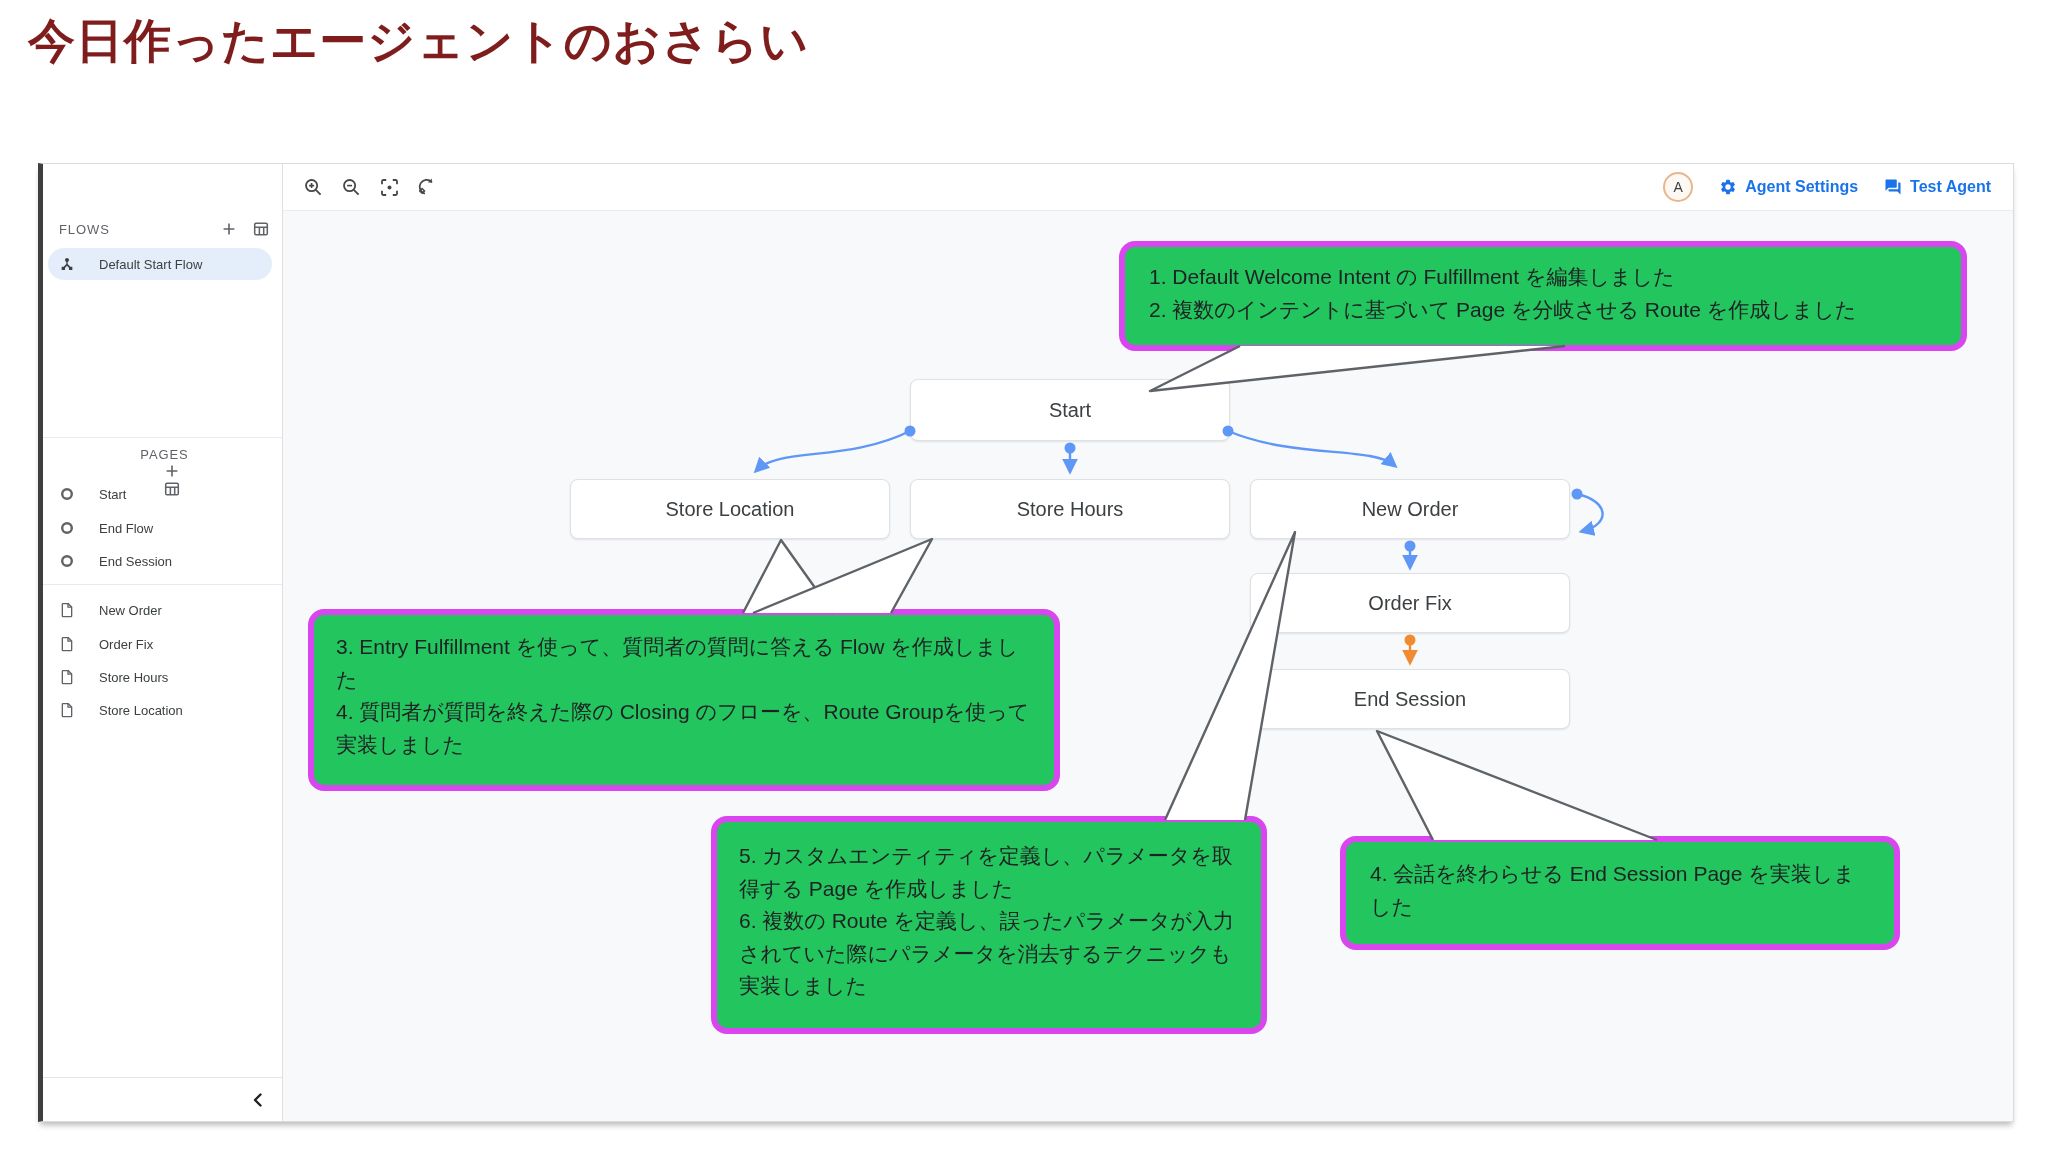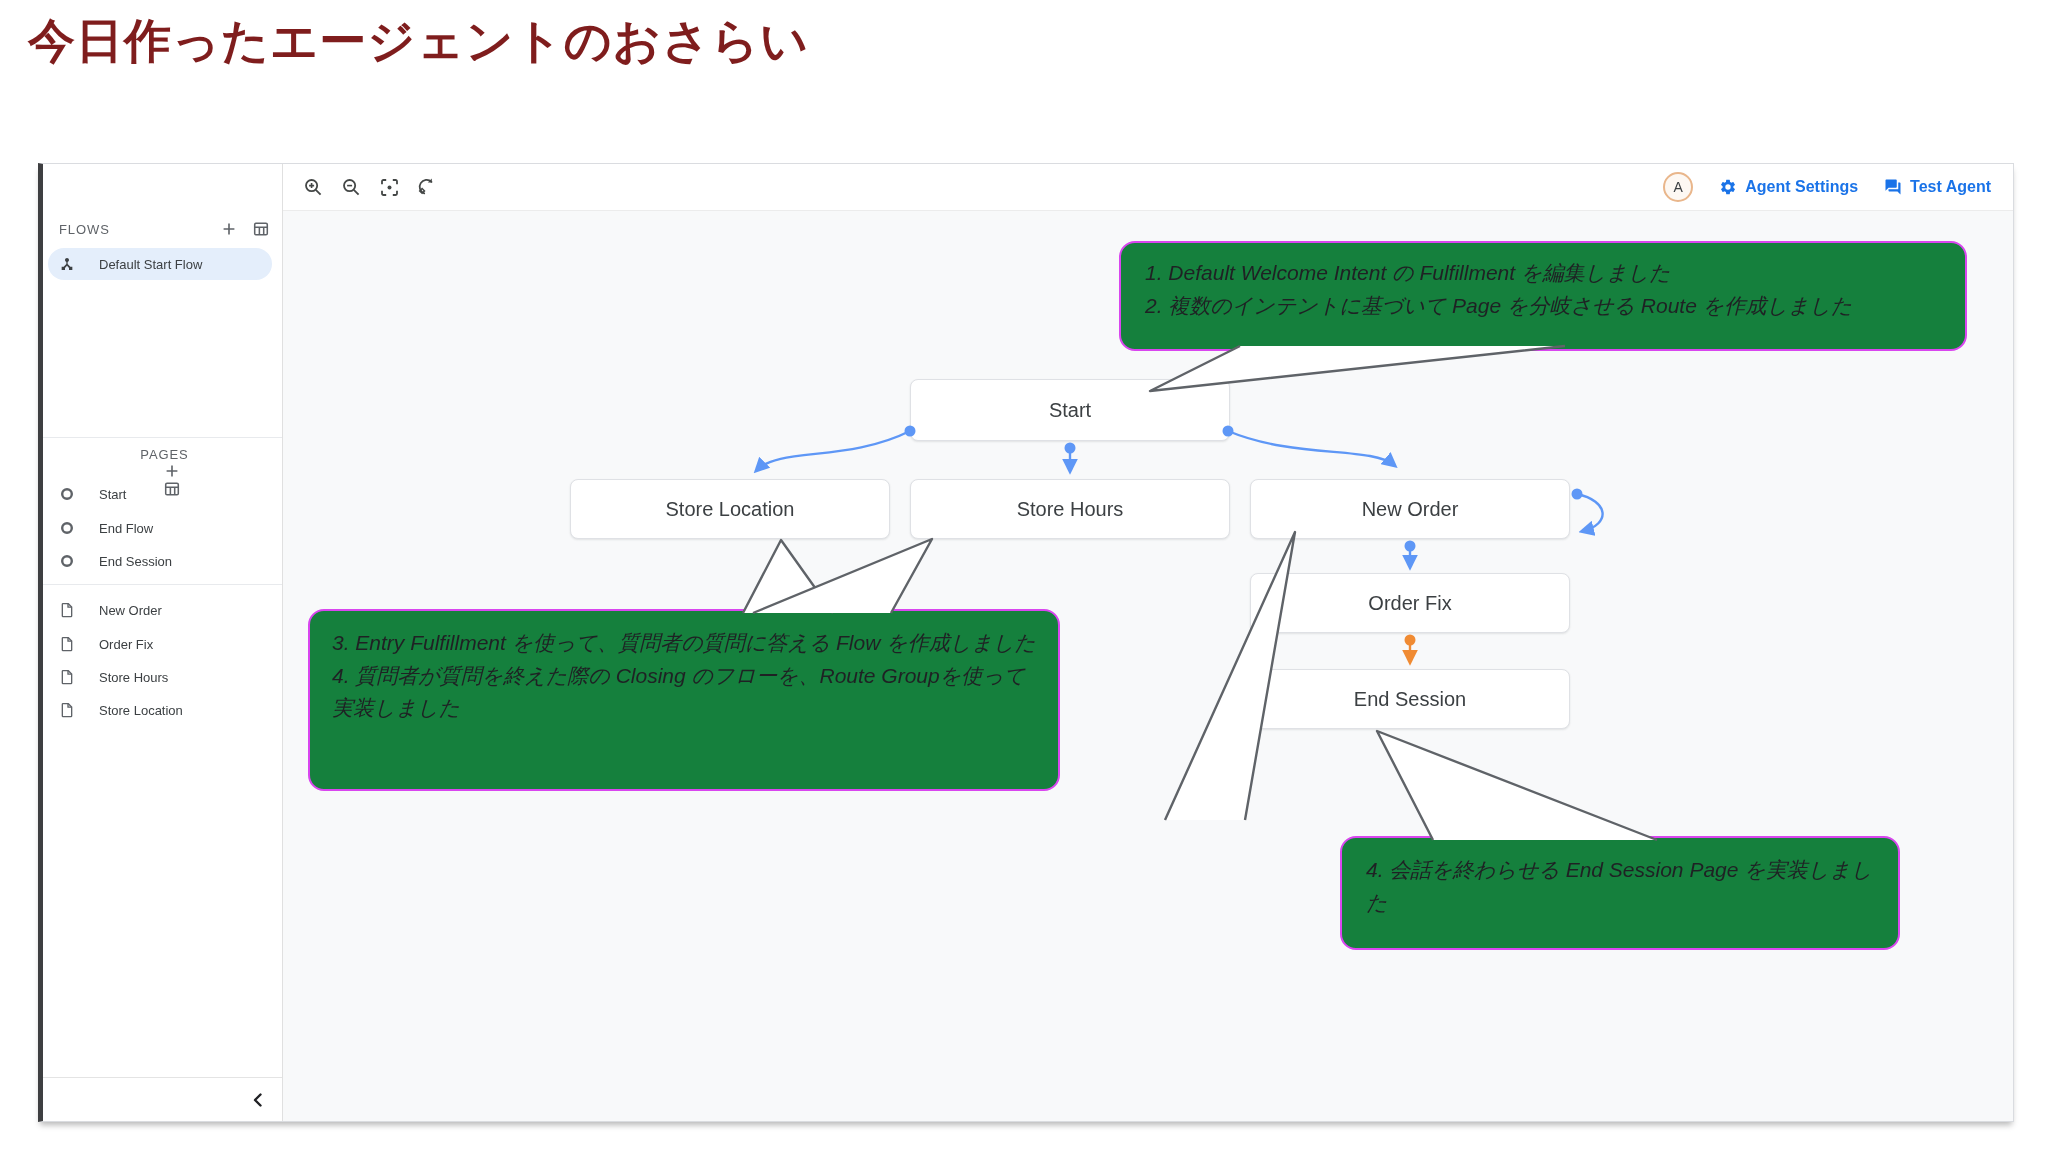--- a/index.html
+++ b/index.html
@@ -64,23 +64,23 @@
   .hdr-link svg{width:18px;height:18px;margin-right:8px;display:block;}
   #canvas{position:absolute;left:0;right:0;top:47px;bottom:0;background:#f8f9fa;}
   
   .node{
     position:absolute;background:#fff;border:1px solid #dfe1e5;border-radius:8px;
     box-shadow:0 1px 2px rgba(60,64,67,.12);display:flex;align-items:center;justify-content:center;
     font-size:20px;font-weight:500;color:#3c4043;z-index:2;cursor:pointer;box-sizing:border-box;
   }
   #edges{position:absolute;inset:0;z-index:3;pointer-events:none;}
   .bubble{
-    position:absolute;background:#15803d;border:2px solid #d946ef;border-radius:16px;
+    position:absolute;background:#22c55e;border:6px solid #d946ef;border-radius:16px;
     z-index:4;box-sizing:border-box;overflow:hidden;
-    font-size:21px;line-height:1.55;color:#1f2124;white-space:pre-line;font-style:italic;
+    font-size:21px;line-height:1.55;color:#1f2124;white-space:pre-line;
   }
   #tails{position:absolute;inset:0;z-index:5;pointer-events:none;}
 </style>
 </head>
 <body>
 
 <div class="slide-title">今日作ったエージェントのおさらい</div>
 
 <div id="app-window">
 
@@ -258,20 +258,22 @@
     <circle cx="1367" cy="382" r="5.5" fill="#5e97f6"></circle>
 
     <path d="M 1367 476 L 1367 497" fill="none" stroke="#f08b33" stroke-width="2.4" marker-end="url(#ao)"></path>
     <circle cx="1367" cy="476" r="5.5" fill="#f08b33"></circle>
   </svg>
 
   <div class="bubble" style="left:1076px;top:77px;width:848px;height:110px;padding:14px 24px;">1. Default Welcome Intent の Fulfillment を編集しました
 2. 複数のインテントに基づいて Page を分岐させる Route を作成しました</div>
   <div class="bubble" style="left:265px;top:445px;width:752px;height:182px;padding:16px 22px;">3. Entry Fulfillment を使って、質問者の質問に答える Flow を作成しました
 4. 質問者が質問を終えた際の Closing のフローを、Route Groupを使って実装しました</div>
+  <div class="bubble" style="left:668px;top:652px;width:556px;height:218px;padding:18px 22px;">5. カスタムエンティティを定義し、パラメータを取得する Page を作成しました
+6. 複数の Route を定義し、誤ったパラメータが入力されていた際にパラメータを消去するテクニックも実装しました</div>
   <div class="bubble" style="left:1297px;top:672px;width:560px;height:114px;padding:16px 24px;">4. 会話を終わらせる End Session Page を実装しました</div>
 
   <svg id="tails" viewBox="0 0 1976 959" width="1976" height="959">
     <path d="M 1197 182 L 1107 227 L 1522 182" fill="#ffffff" stroke="#5f6368" stroke-width="2.4" stroke-linejoin="round"></path>
     <path d="M 700 449 L 738 376 L 790 449" fill="#ffffff" stroke="#5f6368" stroke-width="2.4" stroke-linejoin="round"></path>
     <path d="M 710 449 L 889 375 L 848 449" fill="#ffffff" stroke="#5f6368" stroke-width="2.4" stroke-linejoin="round"></path>
     <path d="M 1122 656 L 1252 368 L 1202 656" fill="#ffffff" stroke="#5f6368" stroke-width="2.4" stroke-linejoin="round"></path>
     <path d="M 1390 676 L 1334 567 L 1614 676" fill="#ffffff" stroke="#5f6368" stroke-width="2.4" stroke-linejoin="round"></path>
   </svg>
 

